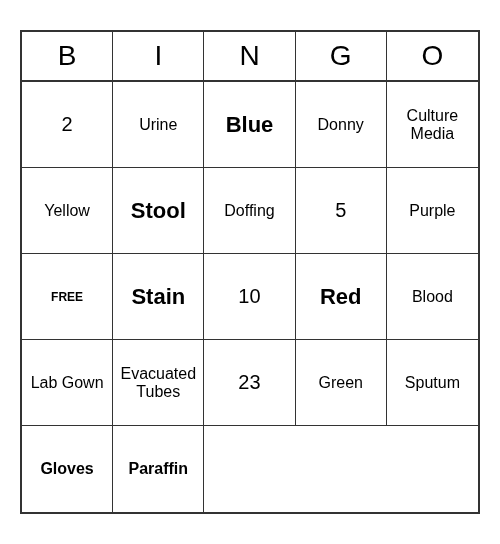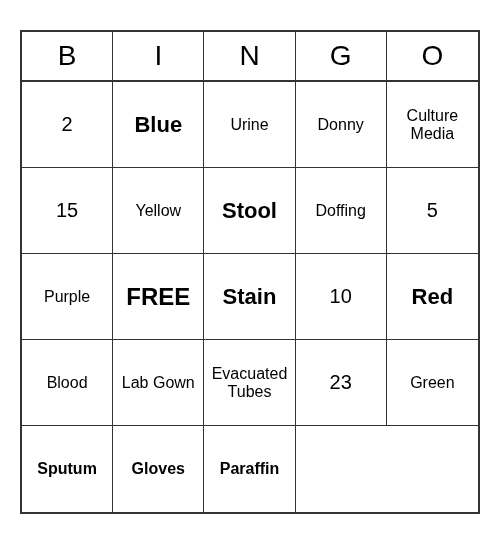--- a/index.html
+++ b/index.html
@@ -67,46 +67,45 @@
       border-bottom: none;
       font-weight: bold;
     }
 
     .bingo-cell.large-text {
       font-size: 22px;
       font-weight: bold;
     }
 
     .bingo-cell.free-cell {
-      font-size: 24px;
+      font-size: 12px;
       font-weight: bold;
     }
 
     .bingo-cell.number-cell {
       font-size: 20px;
     }
   </style>
 </head>
 <body>
 
 <div class="bingo-card">
   <div class="bingo-header">
   <div class="bingo-header-cell">B</div>
       <div class="bingo-header-cell">I</div>
       <div class="bingo-header-cell">N</div>
       <div class="bingo-header-cell">G</div>
       <div class="bingo-header-cell">O</div>
     </div>
   <div class="bingo-grid">
   <div class="bingo-cell number-cell">2</div>
+      <div class="bingo-cell">Urine</div>
       <div class="bingo-cell large-text">Blue</div>
-      <div class="bingo-cell">Urine</div>
       <div class="bingo-cell">Donny</div>
       <div class="bingo-cell">Culture Media</div>
-      <div class="bingo-cell number-cell">15</div>
       <div class="bingo-cell">Yellow</div>
       <div class="bingo-cell large-text">Stool</div>
       <div class="bingo-cell">Doffing</div>
       <div class="bingo-cell number-cell">5</div>
       <div class="bingo-cell">Purple</div>
       <div class="bingo-cell free-cell">FREE</div>
       <div class="bingo-cell large-text">Stain</div>
       <div class="bingo-cell number-cell">10</div>
       <div class="bingo-cell large-text">Red</div>
       <div class="bingo-cell">Blood</div>

